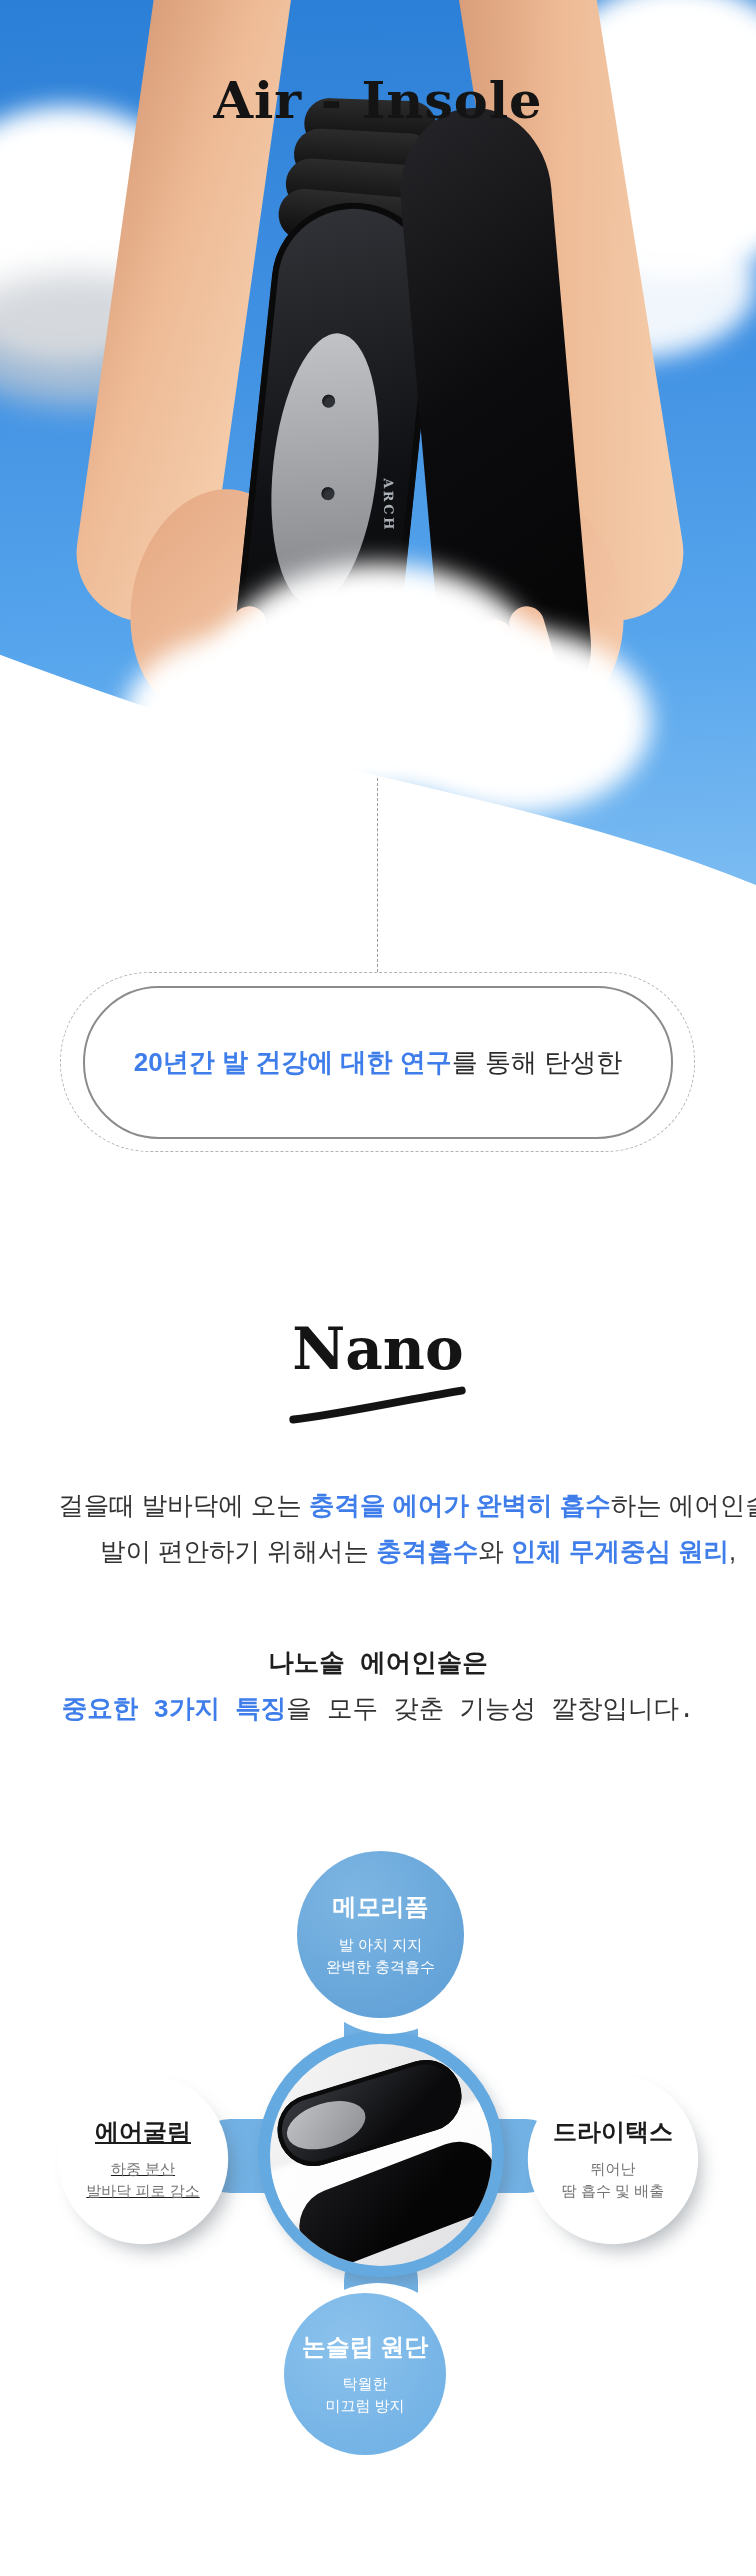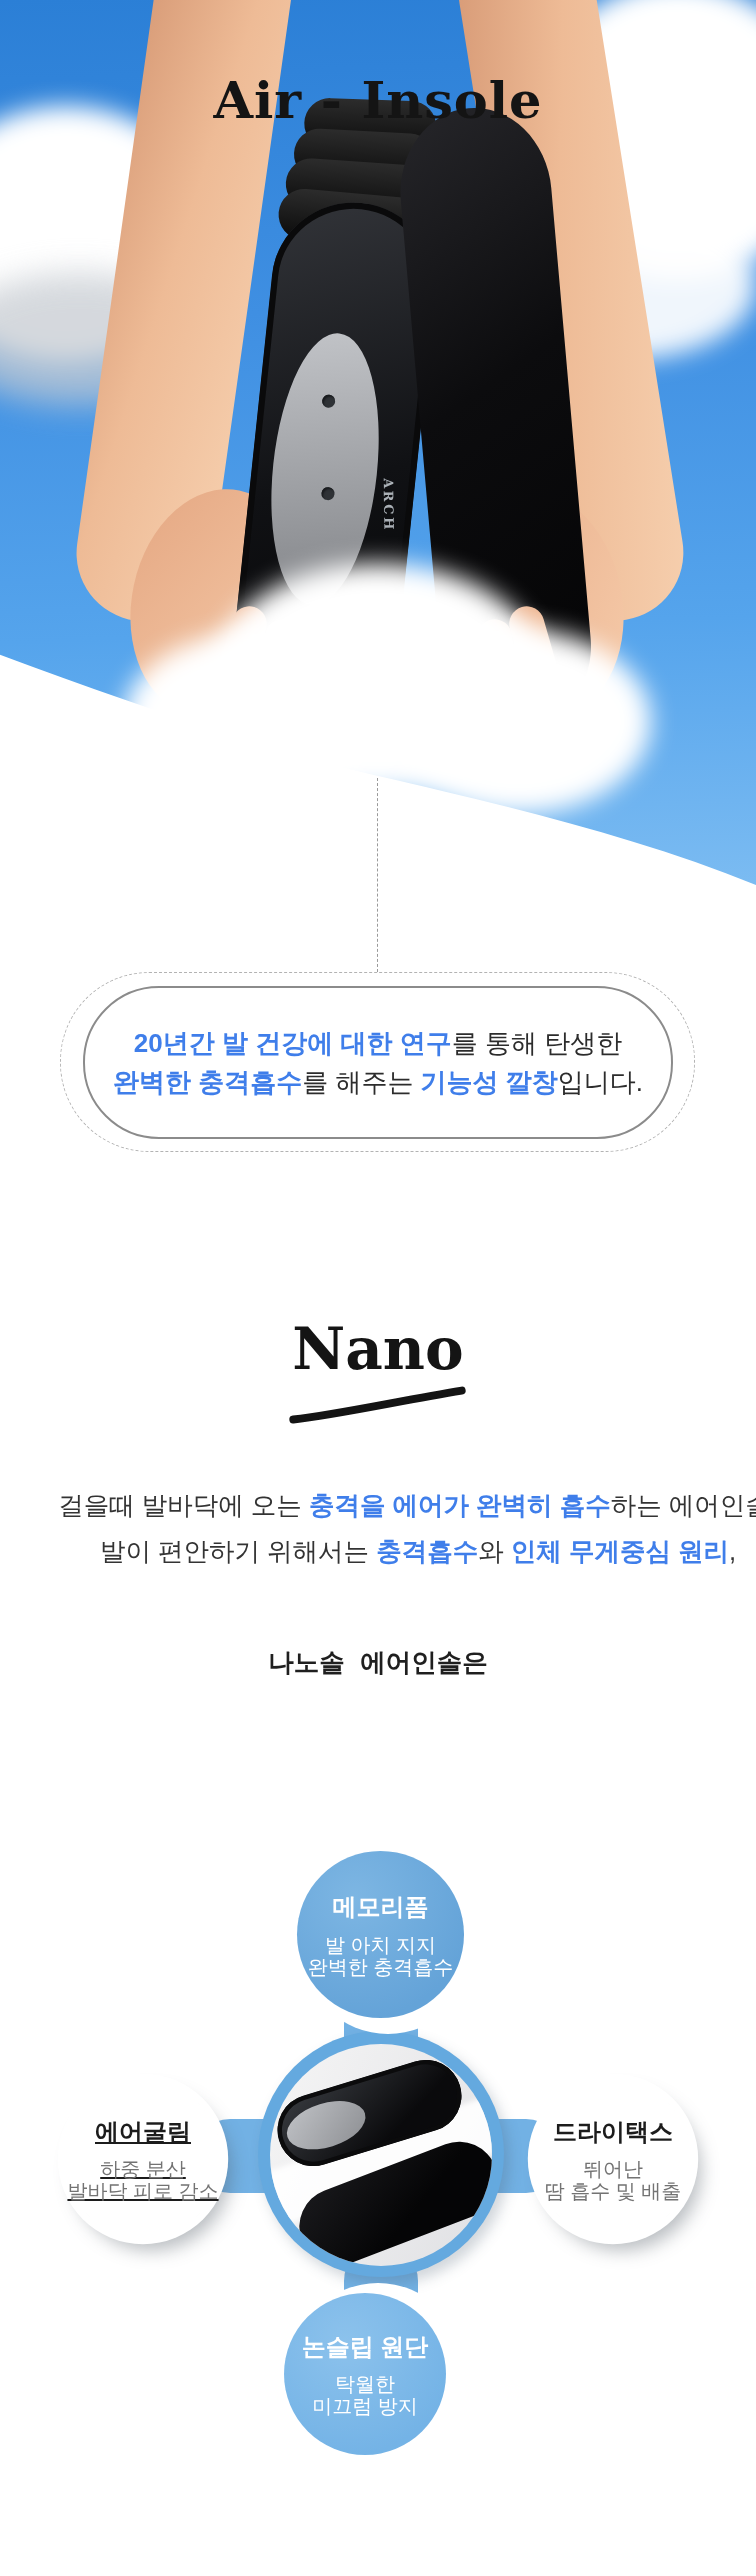--- a/index.html
+++ b/index.html
@@ -61,21 +61,21 @@
   .para{position:absolute;left:0;width:756px;text-align:center;font-size:25.5px;line-height:46px;color:#333;}
   .para1{top:1482px;padding-left:40px;}
   .para2{top:1642px;font-family:Liberation Mono, monospace;}
 
   
   .diag{position:absolute;left:0;top:1829px;width:756px;height:668px;}
   .conn{position:absolute;background:#72b1e4;border-radius:39px;}
   .circ{position:absolute;border-radius:50%;display:flex;flex-direction:column;
         justify-content:center;align-items:center;text-align:center;}
   .circ .t{font-size:24px;font-weight:800;margin-bottom:10.6px;}
-  .circ .s{font-size:20px;line-height:22px;}
+  .circ .s{font-size:15px;line-height:22px;}
   .backing{position:absolute;border-radius:50%;background:#ffffff;}
   .blue-top{background:radial-gradient(circle at 35% 28%,#7db6e3,#64a3d8 75%);color:#fff;}
   .blue-bottom{background:radial-gradient(circle at 38% 30%,#8cc2ec,#74b3e6 75%);color:#fff;}
   .white-circ{background:#ffffff;color:#1c1c1c;
               box-shadow:0 0 0 6.2px #ffffff, 8.8px 12.3px 17.6px rgba(80,90,100,.40);}
   .white-circ .s{color:#737373;}
   .ring{position:absolute;left:258px;top:202px;width:246px;height:246px;border-radius:50%;background:#64a9df;
         box-shadow:5.3px 7px 12.3px rgba(70,90,110,.25);}
   .photo{position:absolute;left:270px;top:215px;width:222px;height:222px;border-radius:50%;overflow:hidden;
          background:linear-gradient(115deg,#f5f5f5 0%,#e9e9eb 60%,#dfe0e3 100%);}
@@ -146,41 +146,41 @@
     </svg>
   </div>
 
   <div class="dash-line"></div>
 
   <div class="intro-outer"></div>
   <div class="intro-inner">
     <div>
       <span class="blue">20년간 발 건강에 대한 연구</span><span>를 통해 탄생한</span>
     </div>
-    <div>
-      <span class="blue">완벽한 충격흡수</span><span>를 해주는 </span><span class="blue">기능성 깔창</span><span>입니다.</span>
-    </div>
   </div>
 
   <div class="nano-logo">Nano</div>
   <svg class="nano-swoosh" viewBox="0 0 204 44">
     <path d="M6,38 C58,32 130,16 198,5" stroke="#141414" stroke-width="9" fill="none" stroke-linecap="round"></path>
   </svg>
 
   <div class="para para1">
     <div>
       <span>걸을때 발바닥에 오는 </span><span class="blue">충격을 에어가 완벽히 흡수</span><span>하는 에어인솔!</span>
     </div>
     <div>
       <span>발이 편안하기 위해서는 </span><span class="blue">충격흡수</span><span>와 </span><span class="blue">인체 무게중심 원리</span><span>,</span>
     </div>
   </div>
 
   <div class="para para2">
     <div class="bold">나노솔 에어인솔은</div>
+    <div>
+      <span class="blue">중요한 3가지 특징</span><span>을 모두 갖춘 기능성 깔창입니다.</span>
+    </div>
   </div>
 
   <div class="diag">
 
     <div class="conn" style="left:344px;top:158px;width:74px;height:97px;"></div>
     <div class="conn" style="left:344px;top:415px;width:74px;height:102px;"></div>
     <div class="conn" style="left:193px;top:290px;width:123px;height:74px;"></div>
     <div class="conn" style="left:440px;top:290px;width:123px;height:74px;"></div>
 
     <div class="ring"></div>

